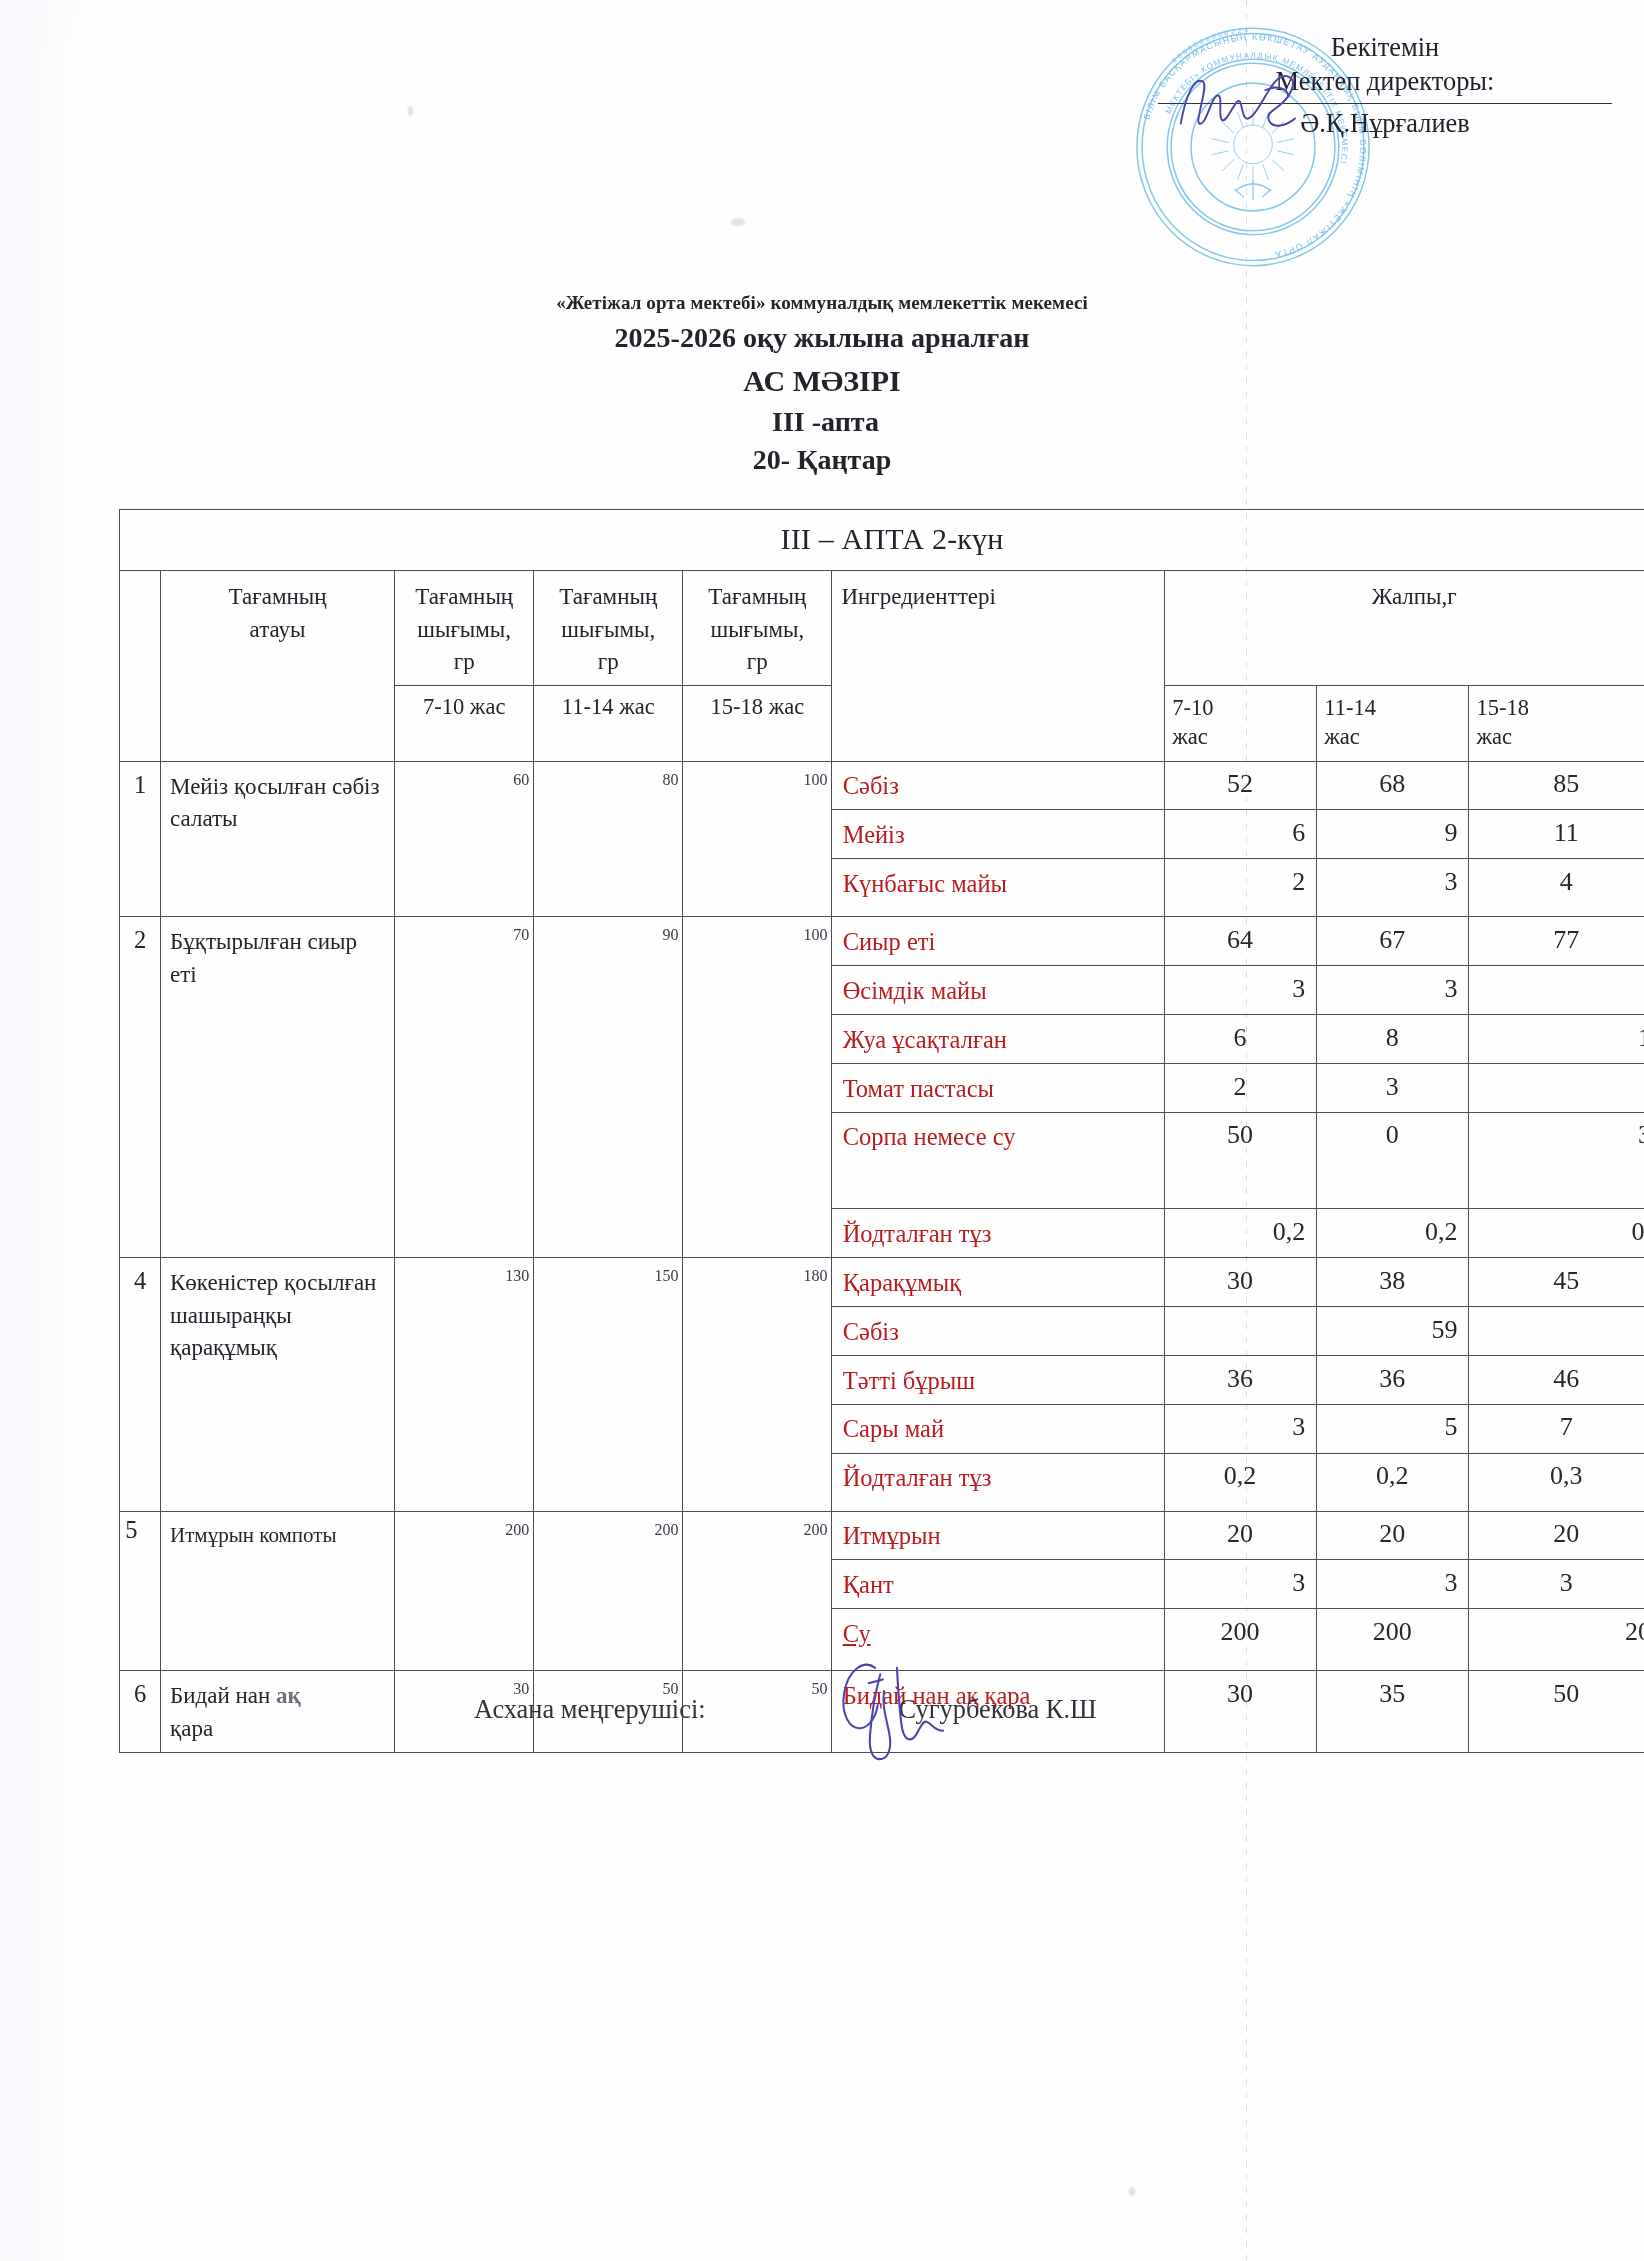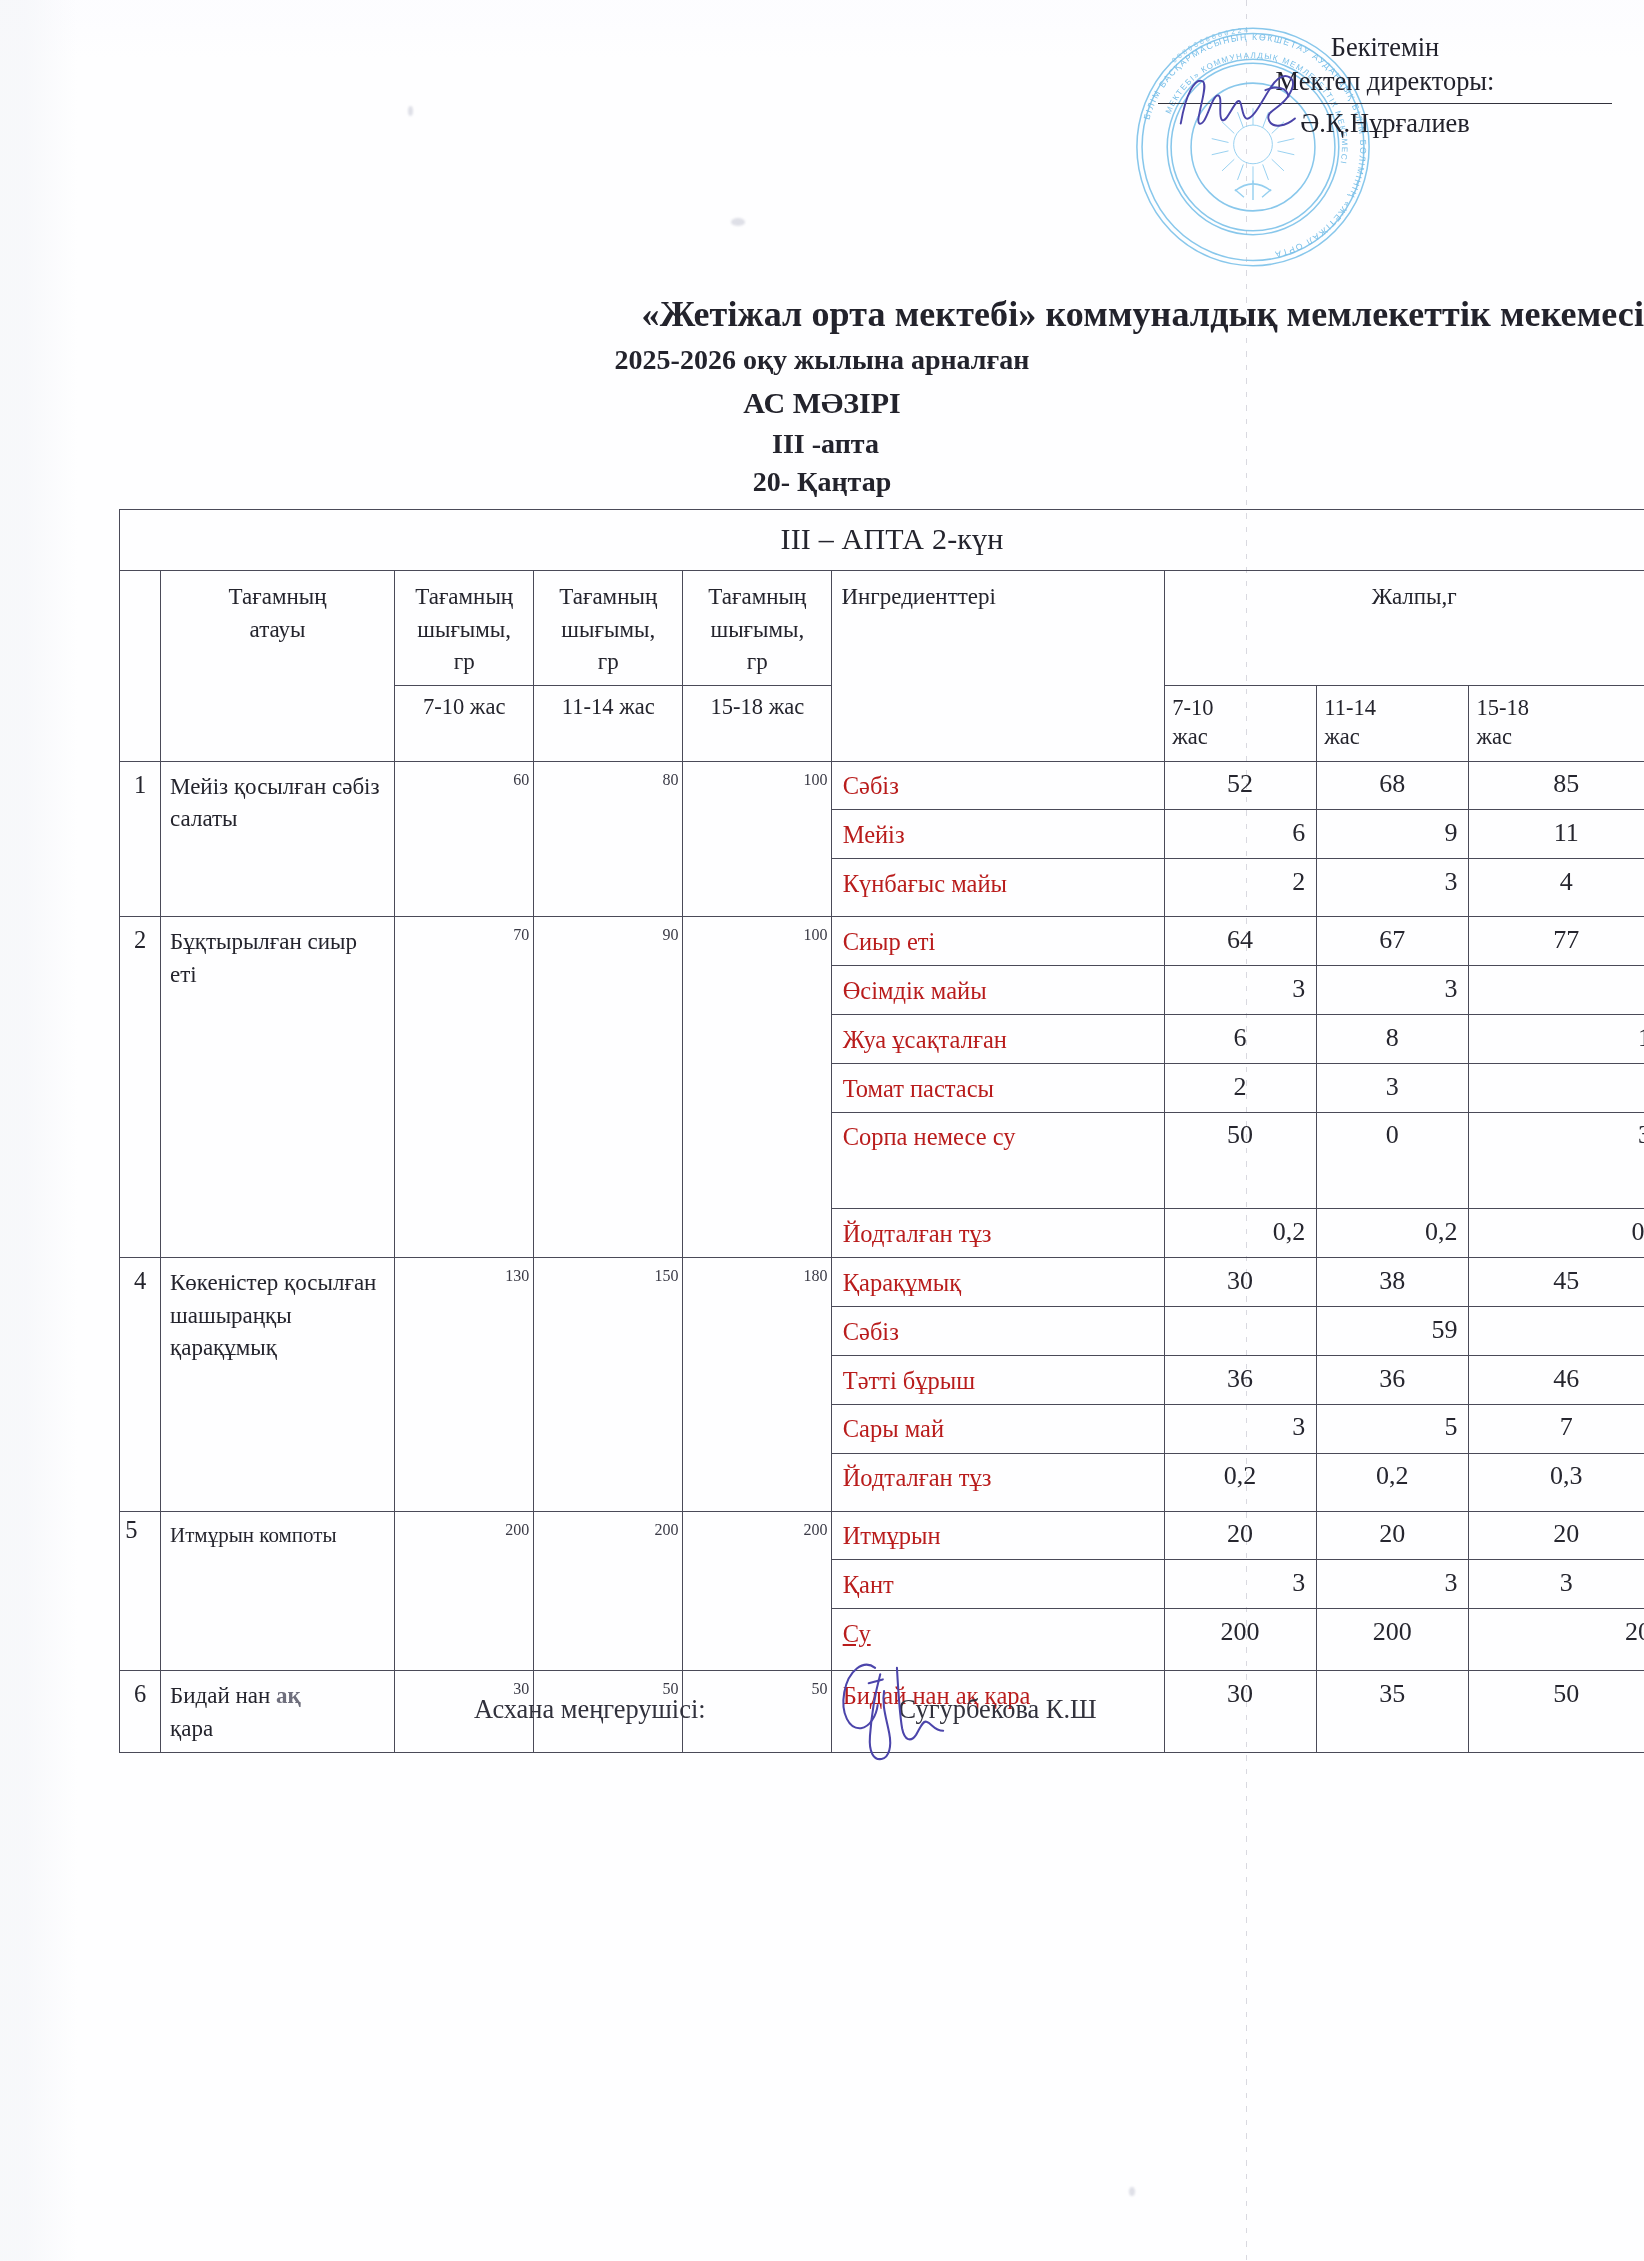--- a/index.html
+++ b/index.html
@@ -100,21 +100,21 @@
     top: 291px;
     text-align: center;
     z-index: 5;
   }
   .titles .t {
     font-weight: bold;
     color: #23232c;
     line-height: 1.30;
     white-space: nowrap;
   }
-  .t1 { font-size: 36px; letter-spacing: 0.1px; text-align: right; }
+  .t1 { font-size: 19px; letter-spacing: 0.1px; }
   .t2 { font-size: 28px; margin-top: 3.9px; }
   .t3 { font-size: 30px; margin-top: 5.2px; }
   .t4 { font-size: 28px; margin-top: 3.9px; margin-left: 7px; }
   .t5 { font-size: 28px; margin-top: 1.3px; }
 
   
   .tbl-wrap {
     position: absolute;
     left: 119px;
     top: 509px;

